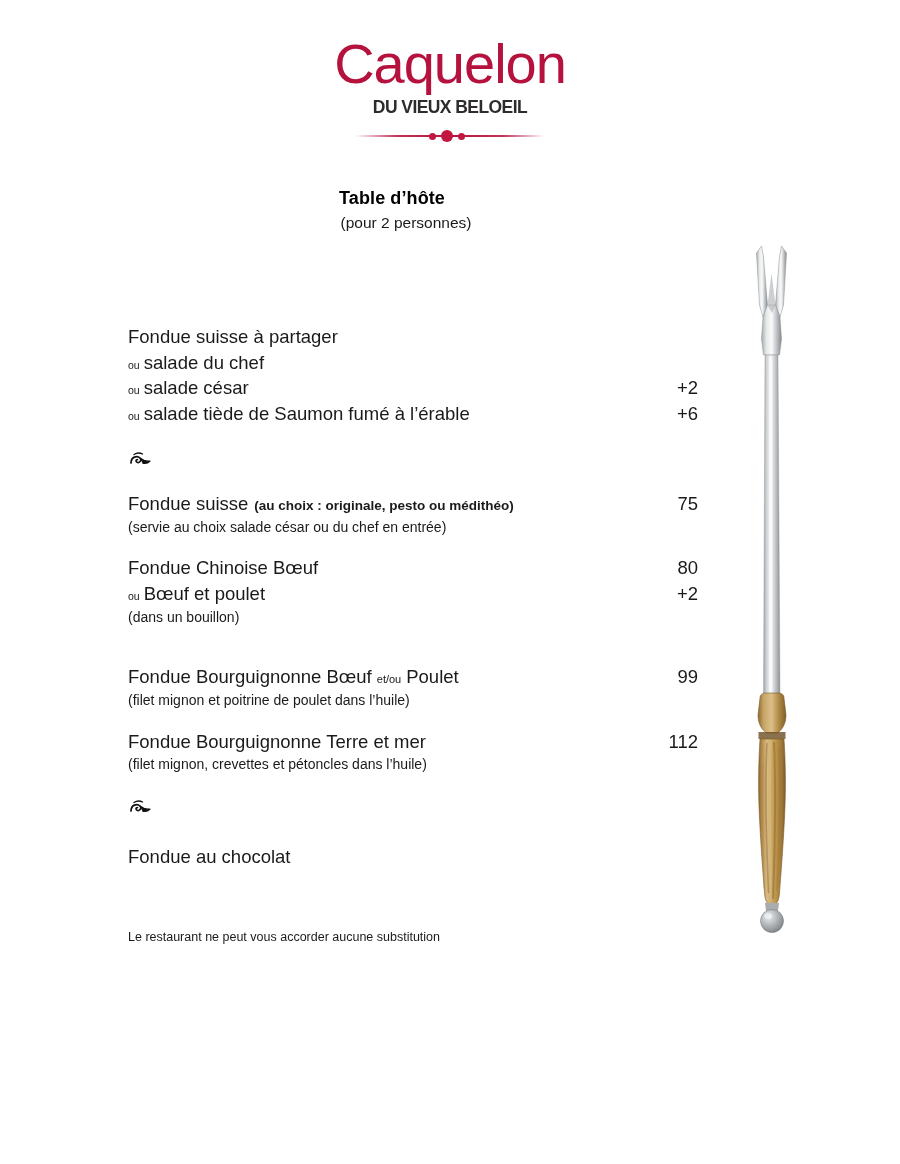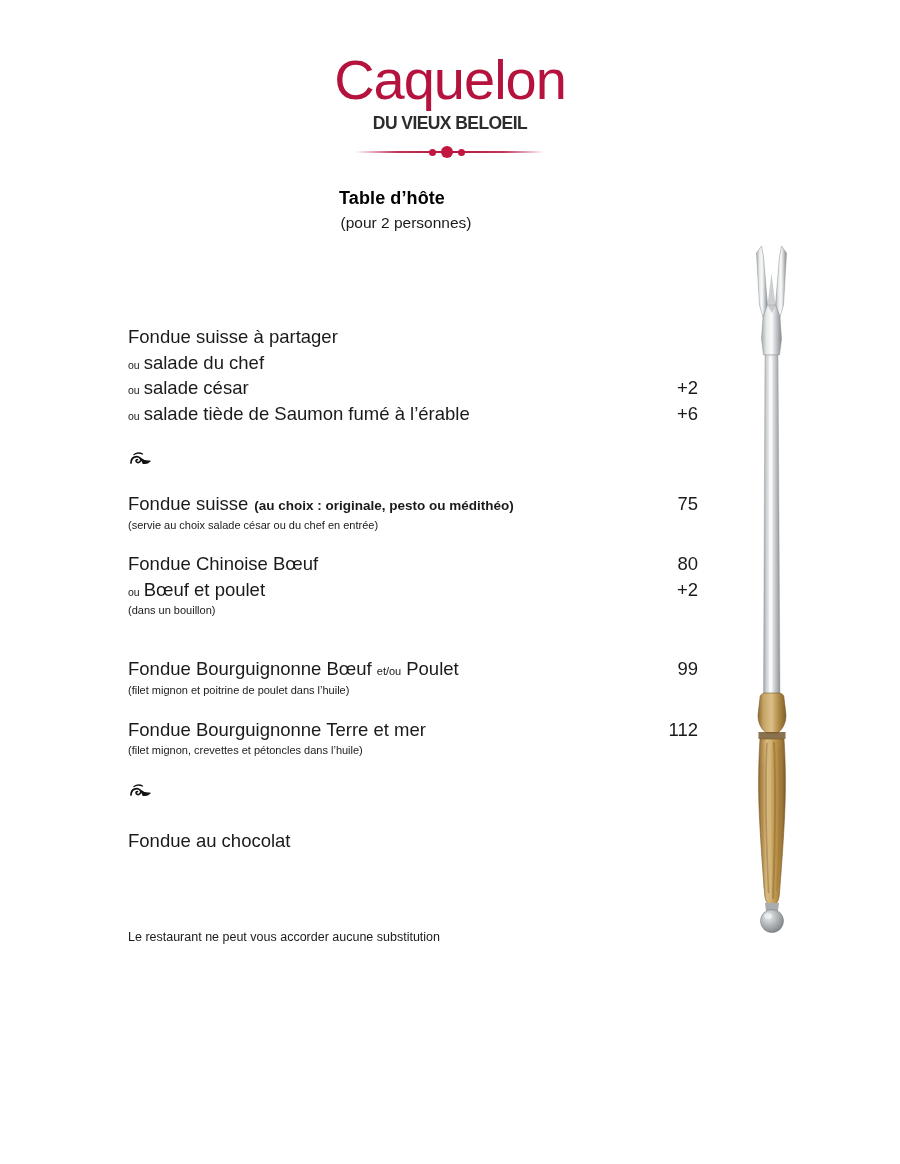--- a/index.html
+++ b/index.html
@@ -13,21 +13,21 @@
     position: relative;
     font-family: "Liberation Sans", sans-serif;
     color: #1a1a1a;
     overflow: hidden;
   }
 
   
   #logo-block {
     position: absolute;
     left: 0;
-    top: 52px;
+    top: 36px;
     width: 900px;
     text-align: center;
   }
   #brand-name {
     font-family: "Liberation Sans", sans-serif;
     font-size: 56px;
     font-weight: 400;
     letter-spacing: -1px;
     line-height: 1;
     color: #b5123e;
@@ -142,21 +142,21 @@
   }
   .price {
     font-size: 18.5px;
     font-weight: 400;
     color: #1a1a1a;
     text-align: right;
     min-width: 44px;
   }
   .price.empty { visibility: hidden; }
   .note {
-    font-size: 11px;
+    font-size: 14px;
     font-weight: 400;
     color: #1a1a1a;
     margin-top: 1px;
     line-height: 1.35;
   }
   .gap-md  { height: 19px; }
   .gap-lg  { height: 24px; }
 
   
   .ornament {

